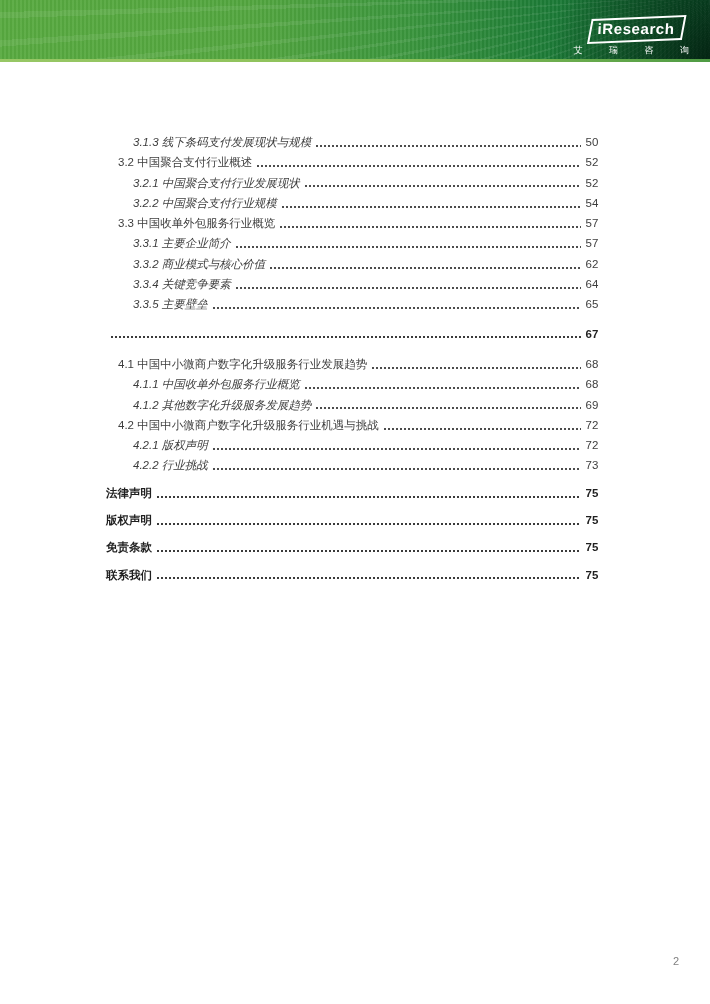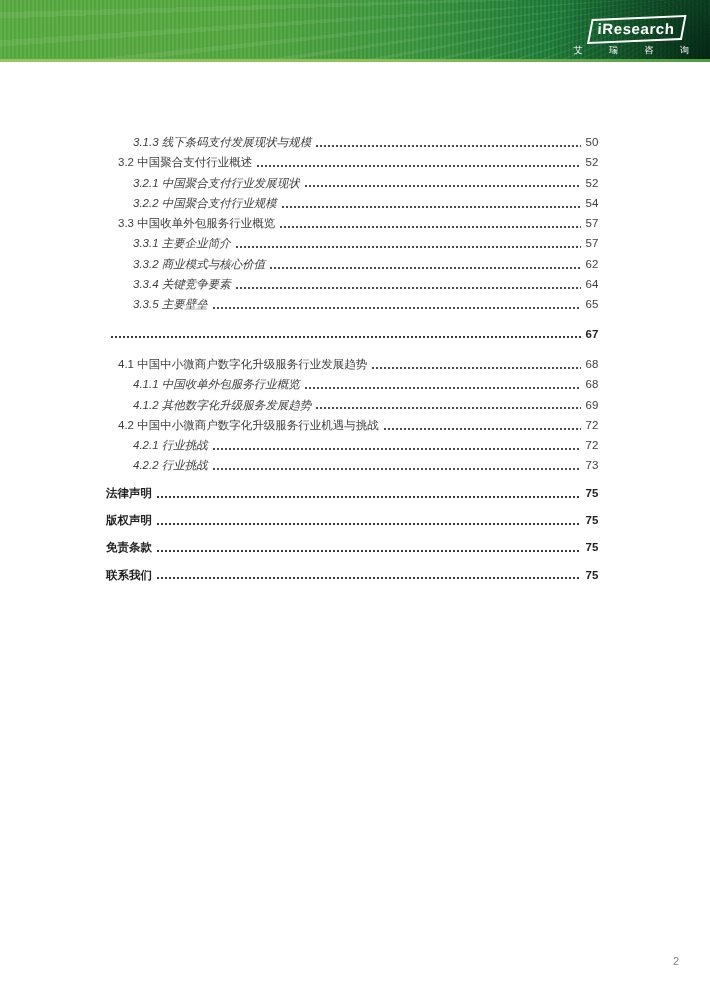--- a/index.html
+++ b/index.html
@@ -196,21 +196,21 @@
     <span class="pagenum">69</span>
   </div>
 
   <div class="row lvl2">
     <span class="label">4.2 中国中小微商户数字化升级服务行业机遇与挑战</span>
     <span class="leader"></span>
     <span class="pagenum">72</span>
   </div>
 
   <div class="row lvl3">
-    <span class="label">4.2.1 行业挑战</span>
+    <span class="label">4.2.1 版权声明</span>
     <span class="leader"></span>
     <span class="pagenum">72</span>
   </div>
 
   <div class="row lvl3">
     <span class="label">4.2.2 行业挑战</span>
     <span class="leader"></span>
     <span class="pagenum">73</span>
   </div>
 

